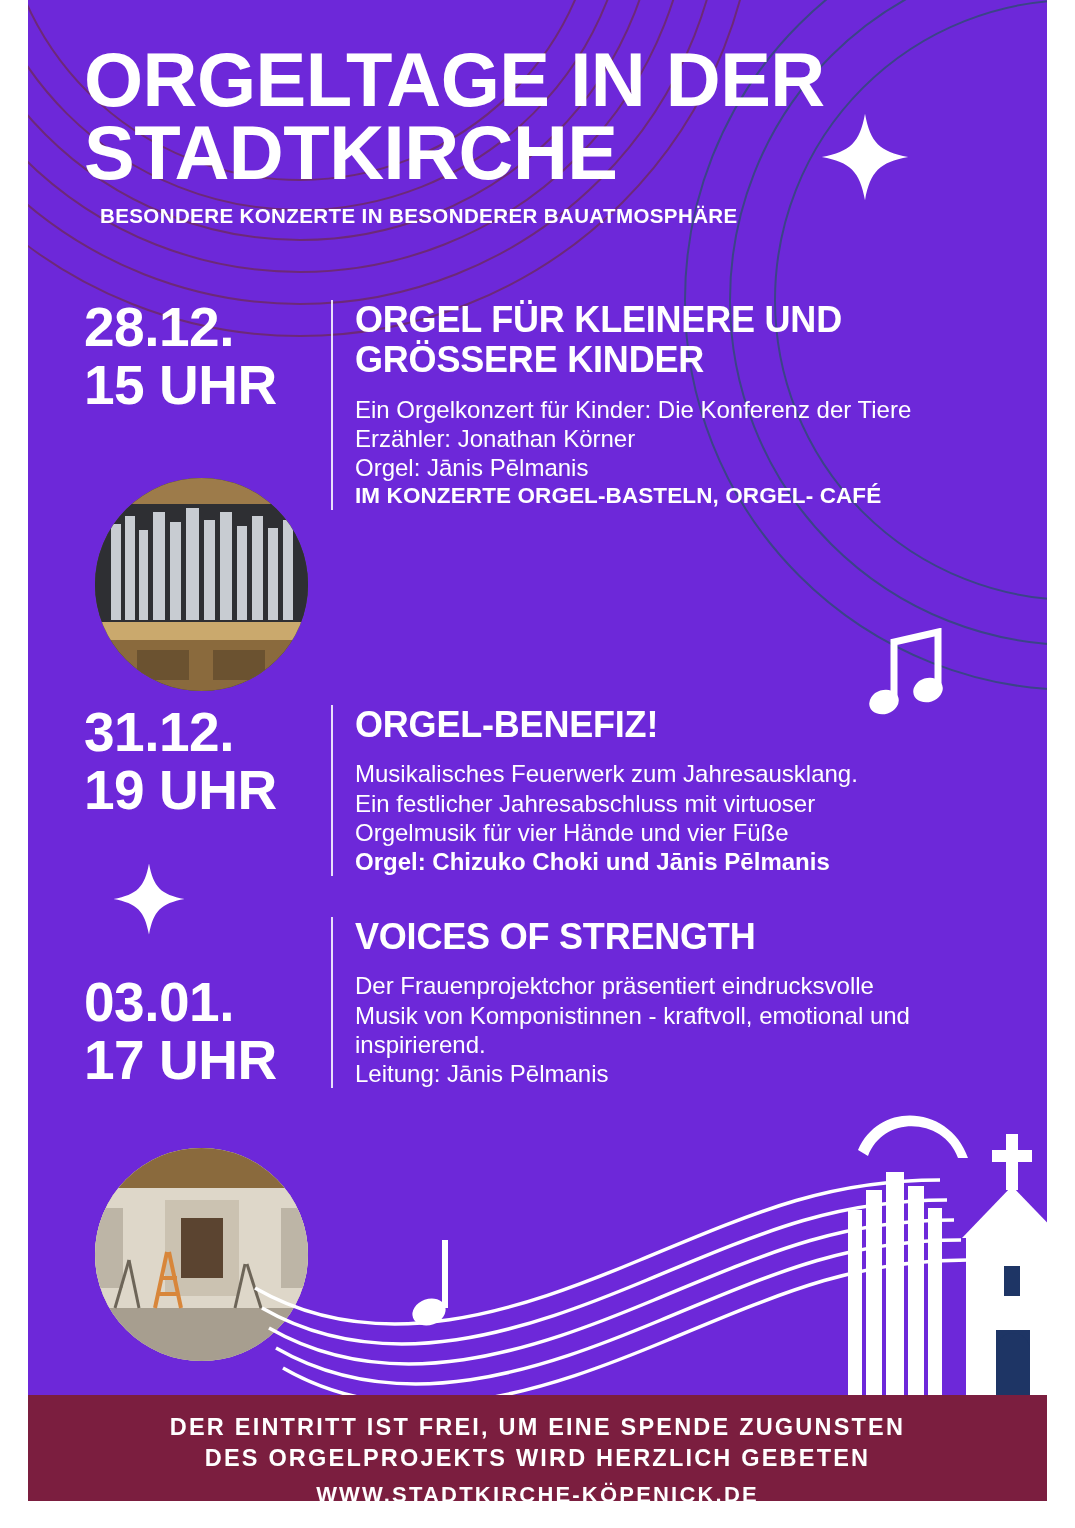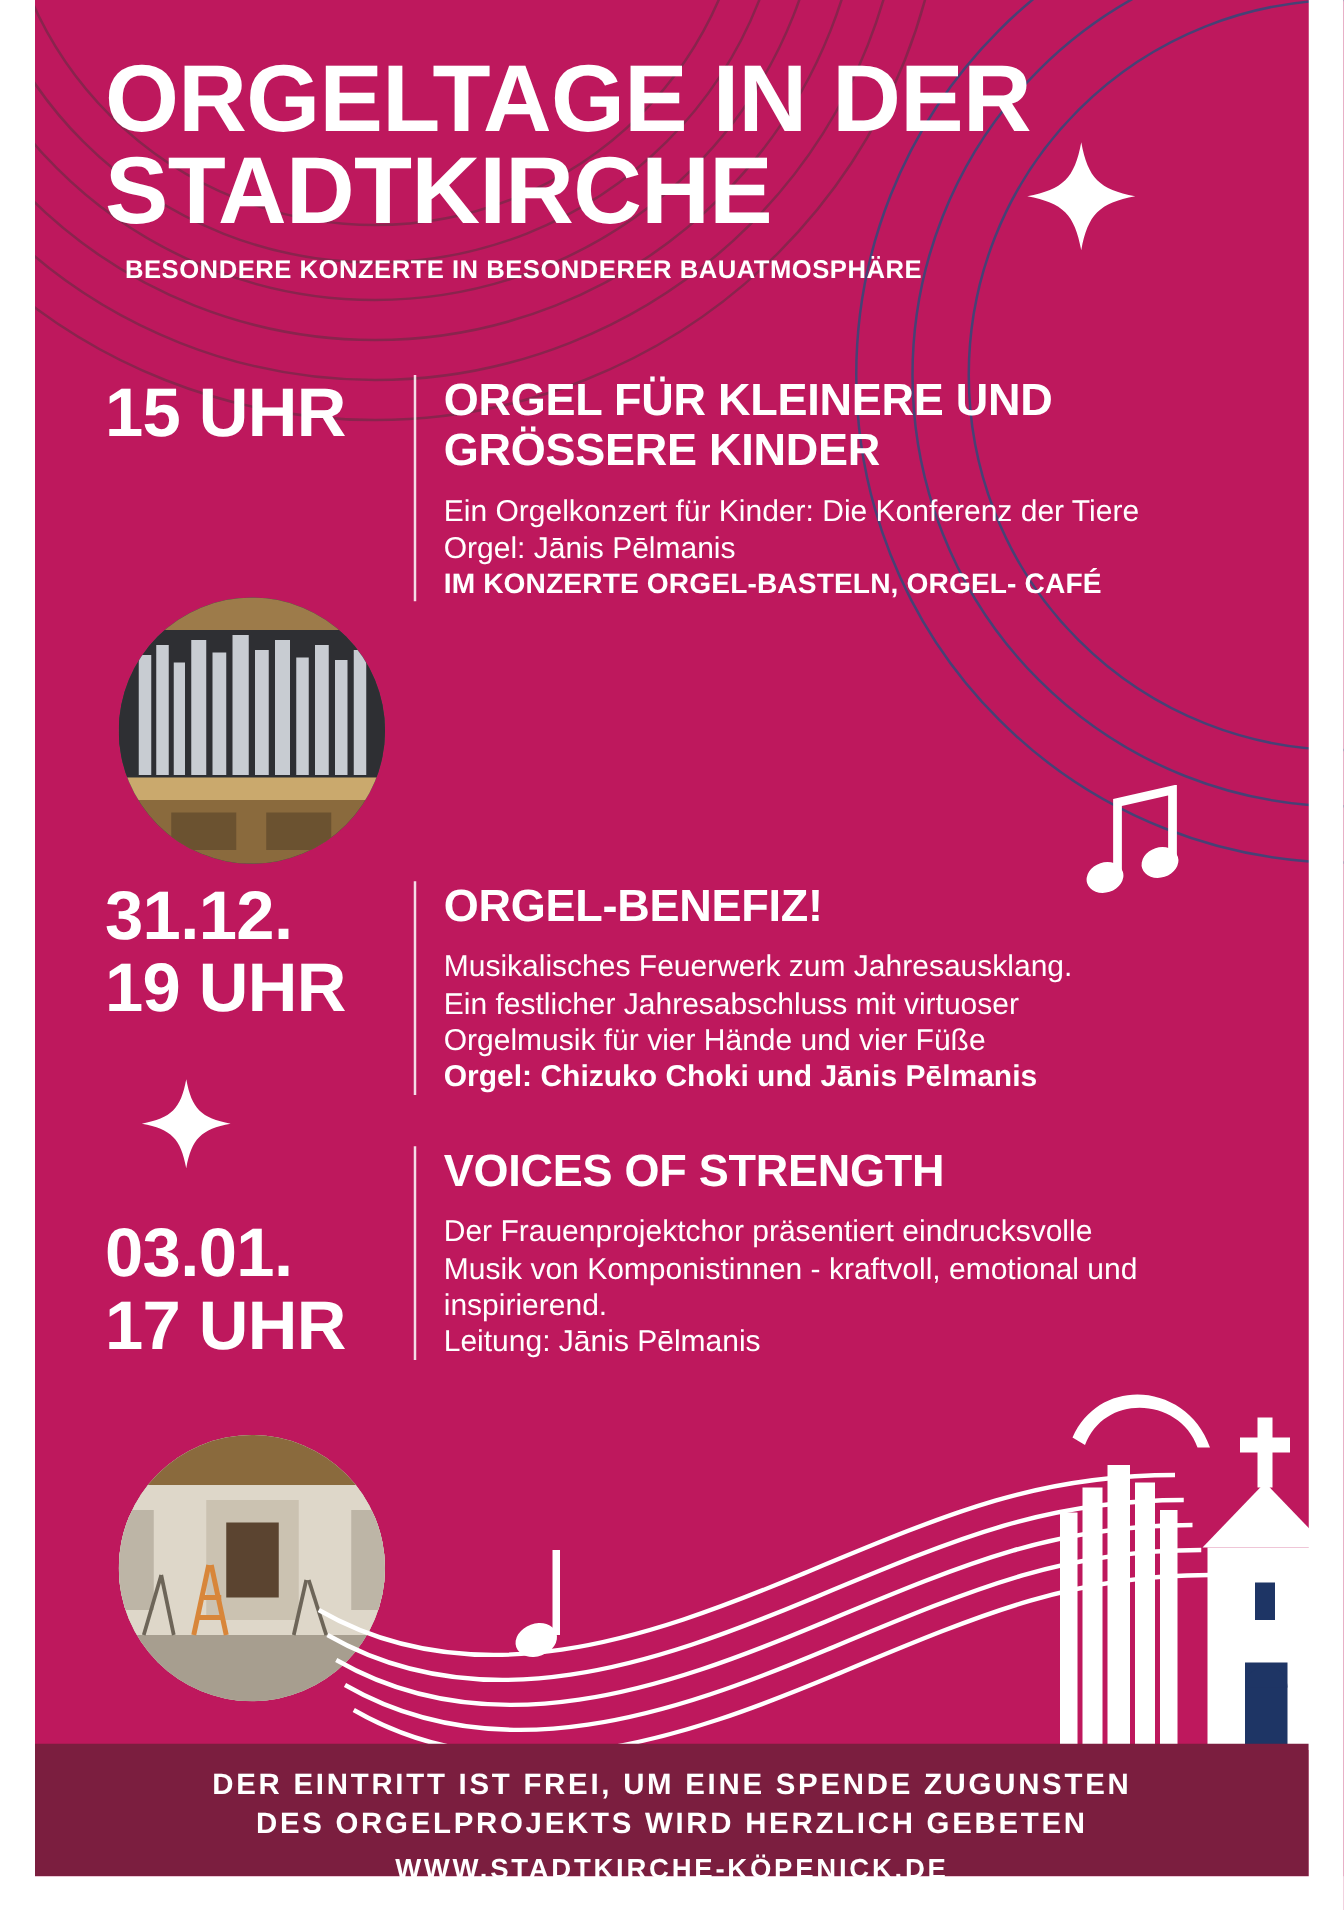--- a/index.html
+++ b/index.html
@@ -8,21 +8,21 @@
     background: #ffffff;
   }
   body {
     font-family: "Liberation Sans", sans-serif;
   }
   #poster {
     position: relative;
     width: 1075px;
     height: 1528px;
     overflow: hidden;
-    background: #be185d;
+    background: #6d28d9;
   }
   
   .bg-arcs {
     position: absolute;
     top: 0; left: 0;
     width: 1075px; height: 1528px;
     pointer-events: none;
   }
   
   .header {
@@ -215,28 +215,30 @@
     <div class="title-line">STADTKIRCHE</div>
     <div class="subtitle">BESONDERE KONZERTE IN BESONDERER BAUATMOSPHÄRE</div>
   </div>
 
   <svg class="header-sparkle" width="90" height="90" viewBox="0 0 100 100">
     <path d="M50 2 C56 34 66 44 98 50 C66 56 56 66 50 98 C44 66 34 56 2 50 C34 44 44 34 50 2 Z" fill="#ffffff"></path>
   </svg>
 
   <div class="event">
     <div class="event-date" style="top:300px;">
+      <div class="date-main">28.12.</div>
       <div class="date-time">15 UHR</div>
     </div>
     <div class="event-body" style="top:300px; width: 640px;">
       <div class="event-title">
         <div>ORGEL FÜR KLEINERE UND</div>
         <div>GRÖSSERE KINDER</div>
       </div>
       <div class="event-line">Ein Orgelkonzert für Kinder: Die Konferenz der Tiere</div>
+      <div class="event-line">Erzähler: Jonathan Körner</div>
       <div class="event-line">Orgel: Jānis Pēlmanis</div>
       <div class="event-line caps">IM KONZERTE ORGEL-BASTELN, ORGEL- CAFÉ</div>
     </div>
   </div>
 
   <div class="photo photo-organ">
     <svg class="organ-art" viewBox="0 0 213 213">
       <rect x="0" y="0" width="213" height="213" fill="#3b3b40"></rect>
       <rect x="0" y="0" width="213" height="26" fill="#9d7b4a"></rect>
       <rect x="0" y="26" width="213" height="118" fill="#2e2f33"></rect>

